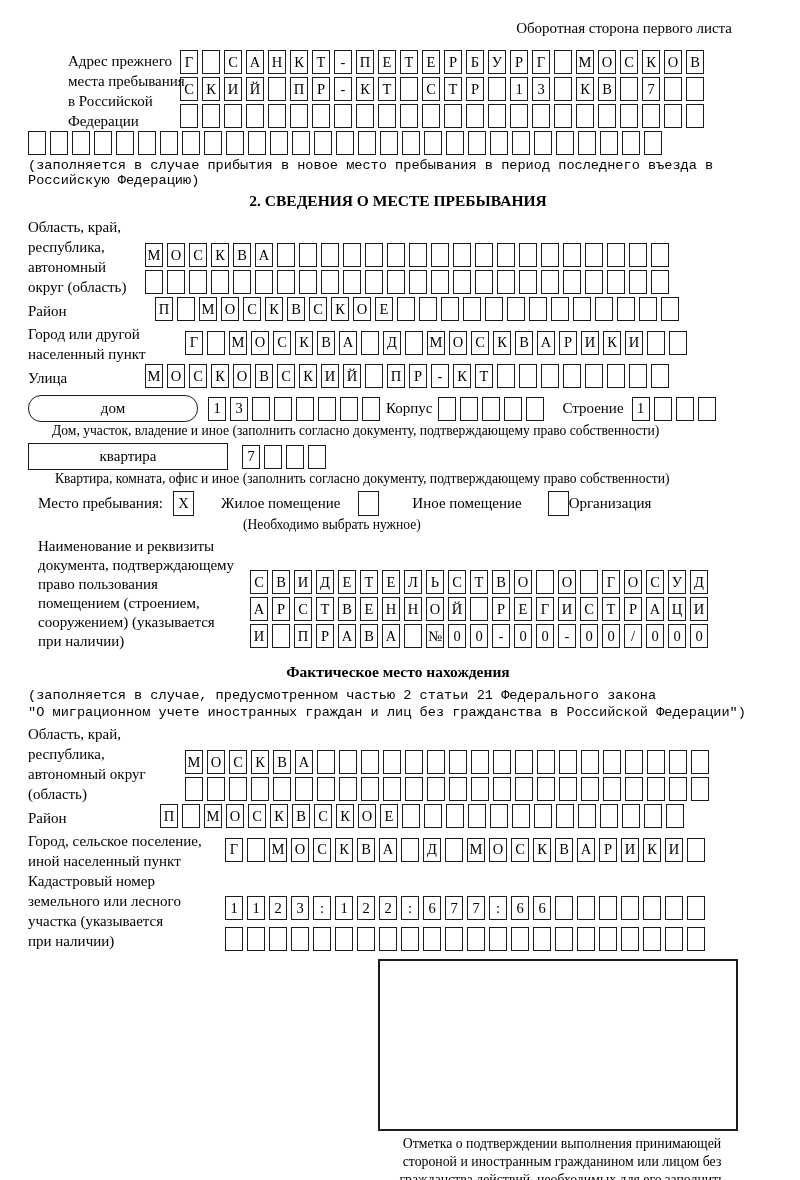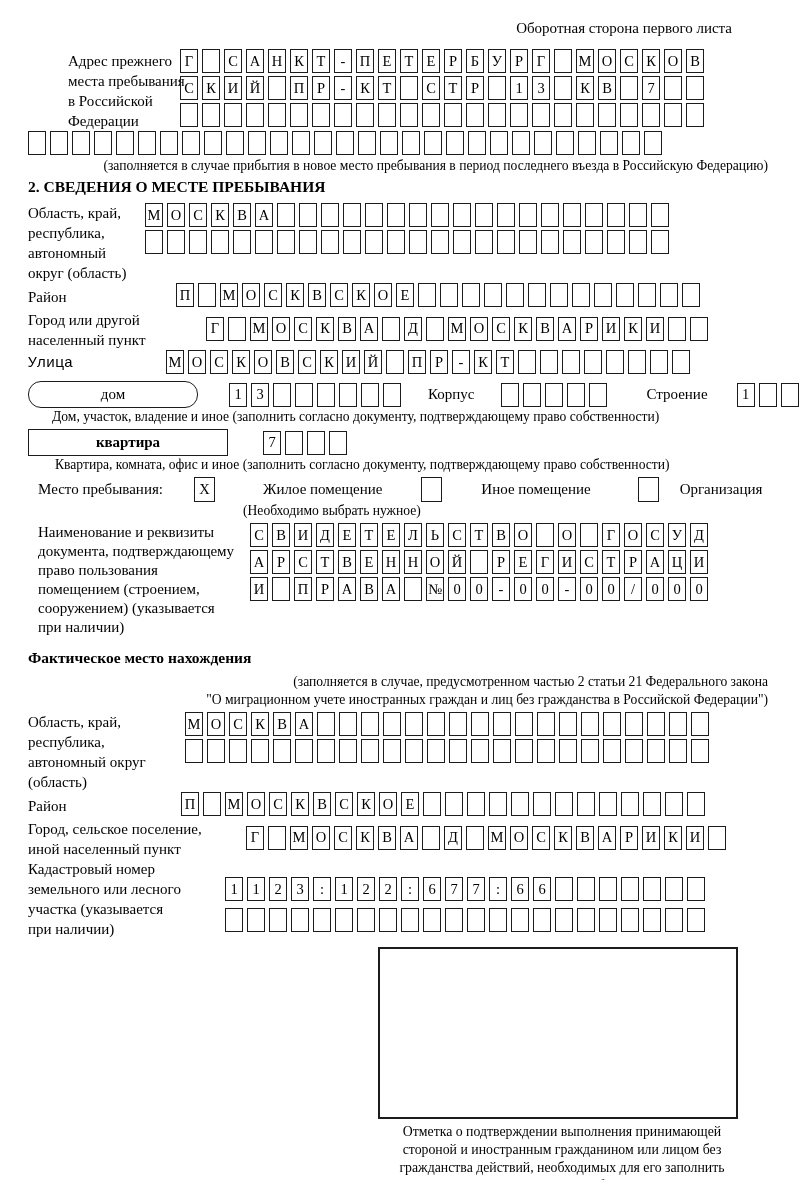--- a/index.html
+++ b/index.html
@@ -8,45 +8,45 @@
   .page { position:relative; width:800px; height:1180px; padding:6px 32px 0 28px; overflow:hidden; background:#fff; }
 
   .hdr { text-align:right; font-size:15px; margin:14px 36px 12px 0; }
 
   .cells { display:flex; }
   .cell { flex:0 0 18px; width:18px; height:24px; border:1.6px solid #1c1c1c;
           margin-right:4px; display:flex; align-items:center; justify-content:center;
           font-size:14.5px; line-height:1; }
   .cellrow { margin-bottom:3px; }
 
-  .flexrow { display:flex; align-items:flex-start; }
-  .vcenter { align-items:center;gap:21px; }
+  .flexrow { display:flex; align-items:flex-end; }
+  .vcenter { align-items:center; }
 
   .lbl { font-size:15px; line-height:20px; }
   .lbl-line { white-space:nowrap; }
 
   .note { font-size:13.6px; margin:1px 0 2px 0; }
-  .center { text-align:right; }
-  .h2 { text-align:left; font-weight:bold; font-size:15.5px; margin:4px 0 7px 0; }
+  .center { text-align:left;font-family:Liberation Mono, monospace; }
+  .h2 { text-align:center; font-weight:bold; font-size:15.5px; margin:4px 0 7px 0; }
 
   .labelcol-addr { width:152px; padding-left:40px; padding-top:2px; flex:0 0 152px; }
   .labelcol-region { width:117px; flex:0 0 117px; }
   .labelcol-district { width:127px; flex:0 0 127px; }
   .labelcol-city { width:157px; flex:0 0 157px; }
-  .labelcol-street { width:117px; flex:0 0 117px;font-family:Liberation Mono, monospace; }
+  .labelcol-street { width:117px; flex:0 0 117px; }
   .labelcol-doc { width:222px; flex:0 0 222px; padding-left:10px; }
   .labelcol-fregion { width:157px; flex:0 0 157px; }
   .labelcol-fdistrict { width:132px; flex:0 0 132px; }
   .labelcol-fcity { width:197px; flex:0 0 197px; }
   .labelcol-cad { width:197px; flex:0 0 197px; }
 
   .widebox { height:27px; border:1.6px solid #1c1c1c; display:flex; align-items:center;
              justify-content:center; font-size:15px; }
   .housebox { width:170px; flex:0 0 170px;border-radius:13px; }
-  .aptbox { width:200px; flex:0 0 200px;font-weight:bold; }
+  .aptbox { width:200px; flex:0 0 200px; }
 
   .checkbox { width:21px; height:25px; border:1.6px solid #1c1c1c; display:flex;
               align-items:center; justify-content:center; font-size:14.5px; flex:0 0 21px; }
 
   .inline-lbl { font-size:15px; white-space:nowrap; }
 
   .stamp-wrap { width:400px; margin-left:auto; margin-right:6px; margin-top:8px; }
   .stamp-box { width:360px; height:172px; border:2px solid #1c1c1c; margin-left:16px; }
   .stamp-caption { font-size:13.8px; line-height:18px; text-align:center; margin-top:4px; } .mt4 { margin-top:4px; }
 </style>
@@ -374,21 +374,21 @@
         <span class="cell"></span>
       </div>
   </div>
   <div class="note" style="margin-left:27px">Квартира, комната, офис и иное (заполнить согласно документу, подтверждающему право собственности)</div>
 
   <div class="flexrow vcenter mt4">
     <div class="inline-lbl" style="margin-left:10px">Место пребывания:</div>
     <div class="checkbox" style="margin-left:10px">X</div>
     <div class="inline-lbl" style="margin-left:27px">Жилое помещение</div>
     <div class="checkbox" style="margin-left:18px"></div>
-    <div class="inline-lbl" style="margin-left:18px">Иное помещение</div>
+    <div class="inline-lbl" style="margin-left:33px">Иное помещение</div>
     <div class="checkbox" style="margin-left:26px"></div>
     <div class="inline-lbl" style="">Организация</div>
   </div>
   <div class="note" style="margin-left:215px">(Необходимо выбрать нужное)</div>
 
   <div class="flexrow mt4">
     <div class="labelcol-doc lbl" style="line-height:19px">
         <div class="lbl-line">Наименование и реквизиты</div>
         <div class="lbl-line">документа, подтверждающему</div>
         <div class="lbl-line">право пользования</div>

